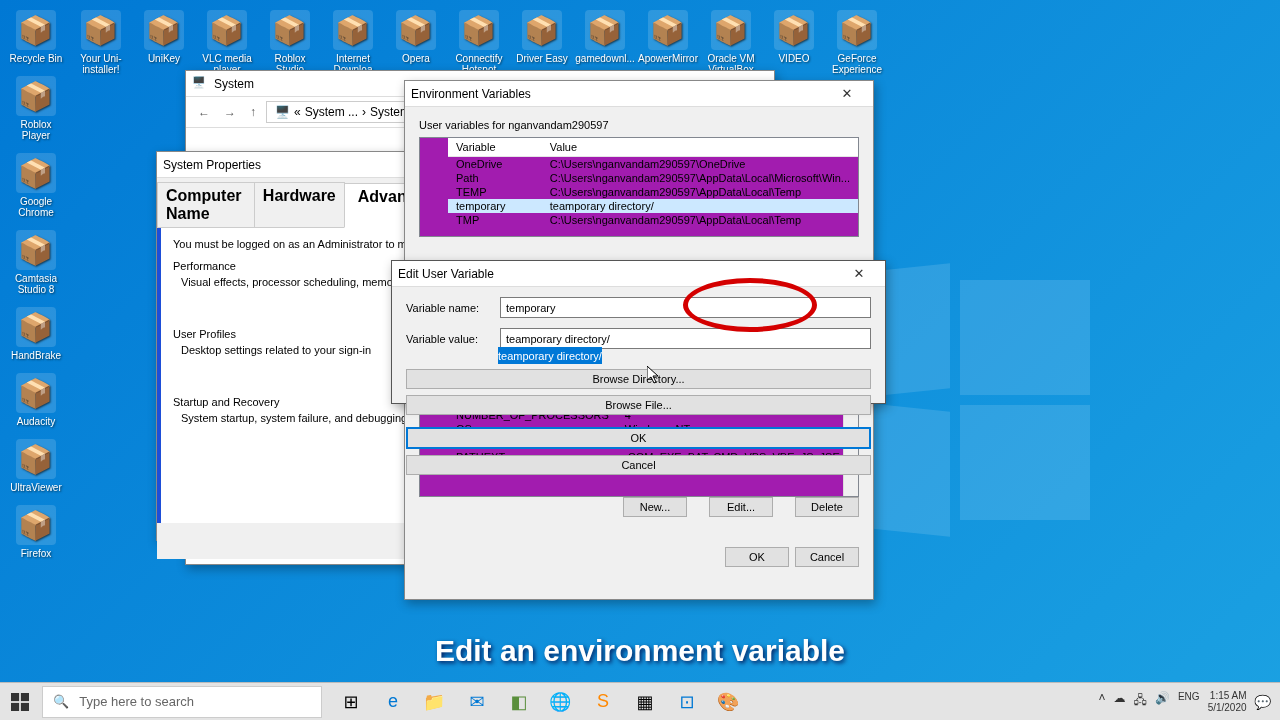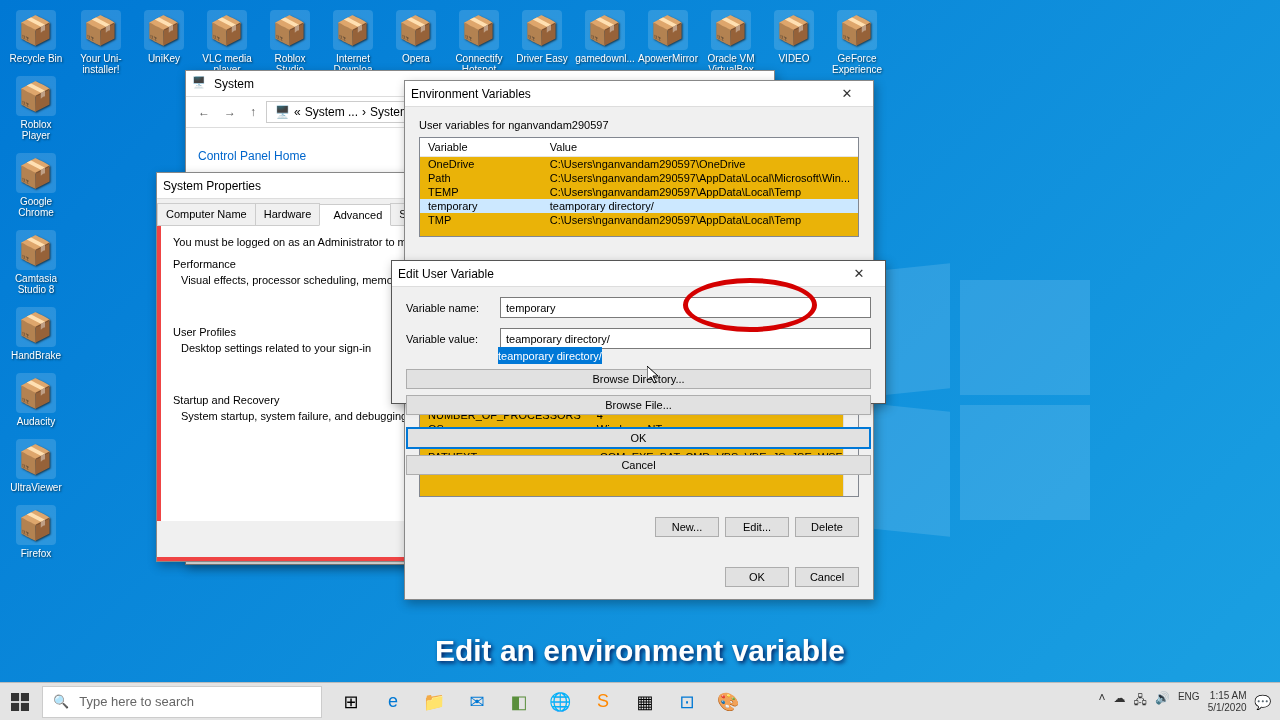--- a/index.html
+++ b/index.html
@@ -24,46 +24,46 @@
 .titlebar .close { width: 40px; text-align: center; font-size: 13px; color: #333; cursor: pointer; }
 
 
 #w-system { left: 185px; top: 70px; width: 590px; height: 495px; }
 #w-system .nav { display: flex; align-items: center; gap: 6px; padding: 4px 8px; border-bottom: 1px solid #ddd; font-size: 12px; }
 #w-system .nav .arrow { padding: 2px 4px; cursor: pointer; color: #555; }
 #w-system .sidebar { position: absolute; left: 0; top: 68px; width: 205px; padding: 10px 12px; }
 #w-system .sidebar .cp-home { color: #0066cc; font-size: 12px; }
 
 
-#w-sysprops { left: 156px; top: 151px; width: 395px; height: 390px; background: #ef4444; margin-top: 21px; }
+#w-sysprops { left: 156px; top: 151px; width: 395px; height: 390px; background: #1d4ed8; }
 #w-sysprops .titlebar { background: #fff; }
 .tabs { display: flex; border-bottom: 1px solid #ccc; background: #f0f0f0; padding-top: 4px; }
-.tab { padding: 4px 8px; font-size: 11px; border: 1px solid #ccc; border-bottom: none; margin-right: -1px; background: #f0f0f0; cursor: pointer; position: relative; }
+.tab { padding: 4px 8px; font-size: 16px; border: 1px solid #ccc; border-bottom: none; margin-right: -1px; background: #f0f0f0; cursor: pointer; position: relative; font-weight: bold; }
 .tab.active { background: #fff; top: 1px; border-bottom: 1px solid #fff; padding-left: 13px; }
 .sysprops-body { padding: 10px 12px; background: #fff; margin: 0 4px; height: 295px; }
 .group { margin-bottom: 14px; }
 .group-title { font-size: 11px; margin-bottom: 4px; }
 .group-desc { font-size: 11px; color: #000; padding-left: 8px; }
 .dlg-buttons { display: flex; justify-content: flex-end; gap: 6px; padding: 8px; background: #f0f0f0; }
 .btn { min-width: 64px; padding: 3px 10px; font-size: 11px; background: #e1e1e1; border: 1px solid #adadad; cursor: pointer; text-align: center; }
 .btn.primary { border: 2px solid #0078d7; }
 
 
 #w-env { left: 404px; top: 80px; width: 470px; height: 520px; background: #f0f0f0; }
 #w-env .body { padding: 12px 14px; }
 .env-section { margin-bottom: 10px; }
 .env-label { font-size: 11px; margin-bottom: 6px; }
-.env-table-wrap { border: 1px solid #828790; background: #eab308; height: 100px; overflow: hidden; position: relative; }
+.env-table-wrap { border: 1px solid #828790; background: #a21caf; height: 100px; overflow: hidden; position: relative; padding-left: 28px; }
 .env-table-wrap.sys { height: 90px; }
 .env-table { width: 100%; border-collapse: collapse; font-size: 11px; }
 .env-table th { text-align: left; padding: 3px 8px; font-weight: normal; border-bottom: 1px solid #e5e5e5; background: #fff; position: sticky; top: 0; }
 .env-table td { padding: 1px 8px; white-space: nowrap; overflow: hidden; }
 .env-table tr.sel td { background: #cce8ff; }
 .env-scrollbar { position: absolute; right: 0; top: 0; bottom: 0; width: 15px; background: #f0f0f0; border-left: 1px solid #ddd; }
-.env-btns { display: flex; justify-content: flex-end; gap: 6px; margin-top: 20px; }
+.env-btns { display: flex; justify-content: flex-end; gap: 22px; margin-top: 0; }
 .env-bottom { display: flex; justify-content: flex-end; gap: 6px; padding: 8px 14px 14px; }
 
 
 #w-edit { left: 391px; top: 260px; width: 495px; height: 144px; background: #f0f0f0; z-index: 50; border: 1px solid #555; }
 #w-edit .titlebar { background: #fff; }
 #w-edit .body { padding: 10px 14px; }
 .field-row { display: flex; align-items: center; margin-bottom: 10px; }
 .field-row label { width: 94px; font-size: 11px; }
 .field-row input { flex: 1; padding: 3px 5px; font-size: 11px; border: 1px solid #7a7a7a; height: 21px; }
 .field-row input.sel { background: #fff; }

